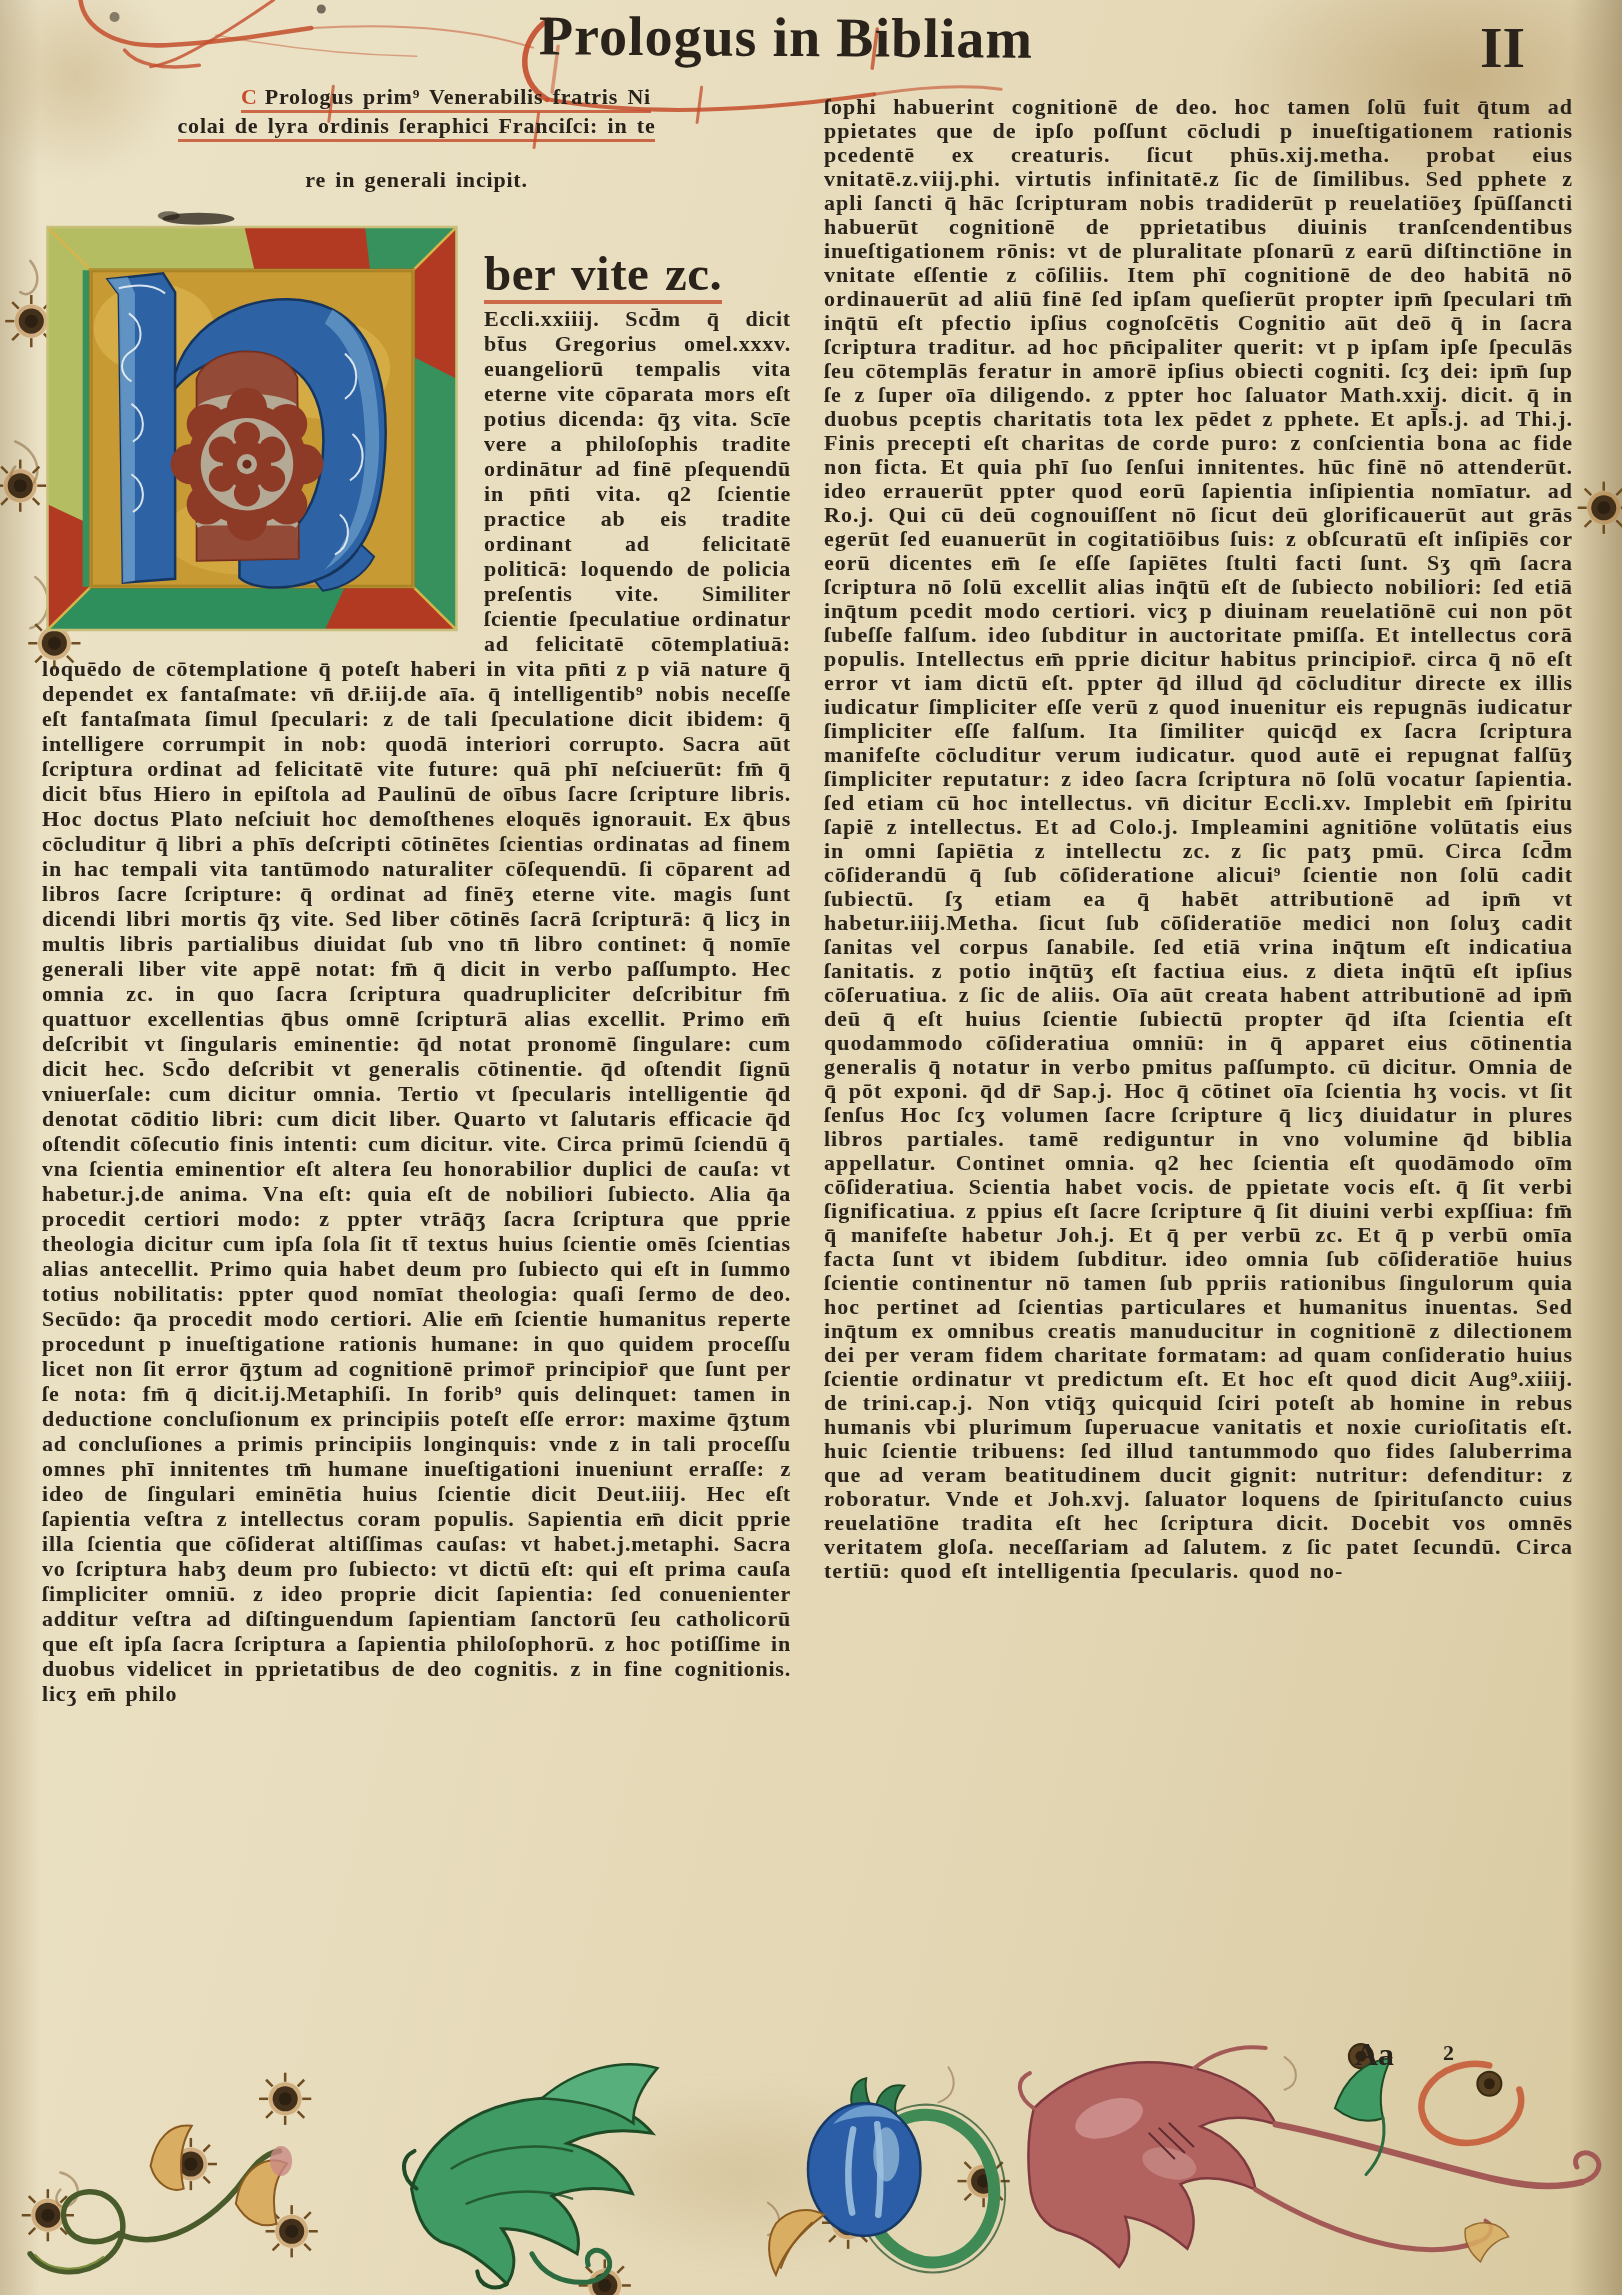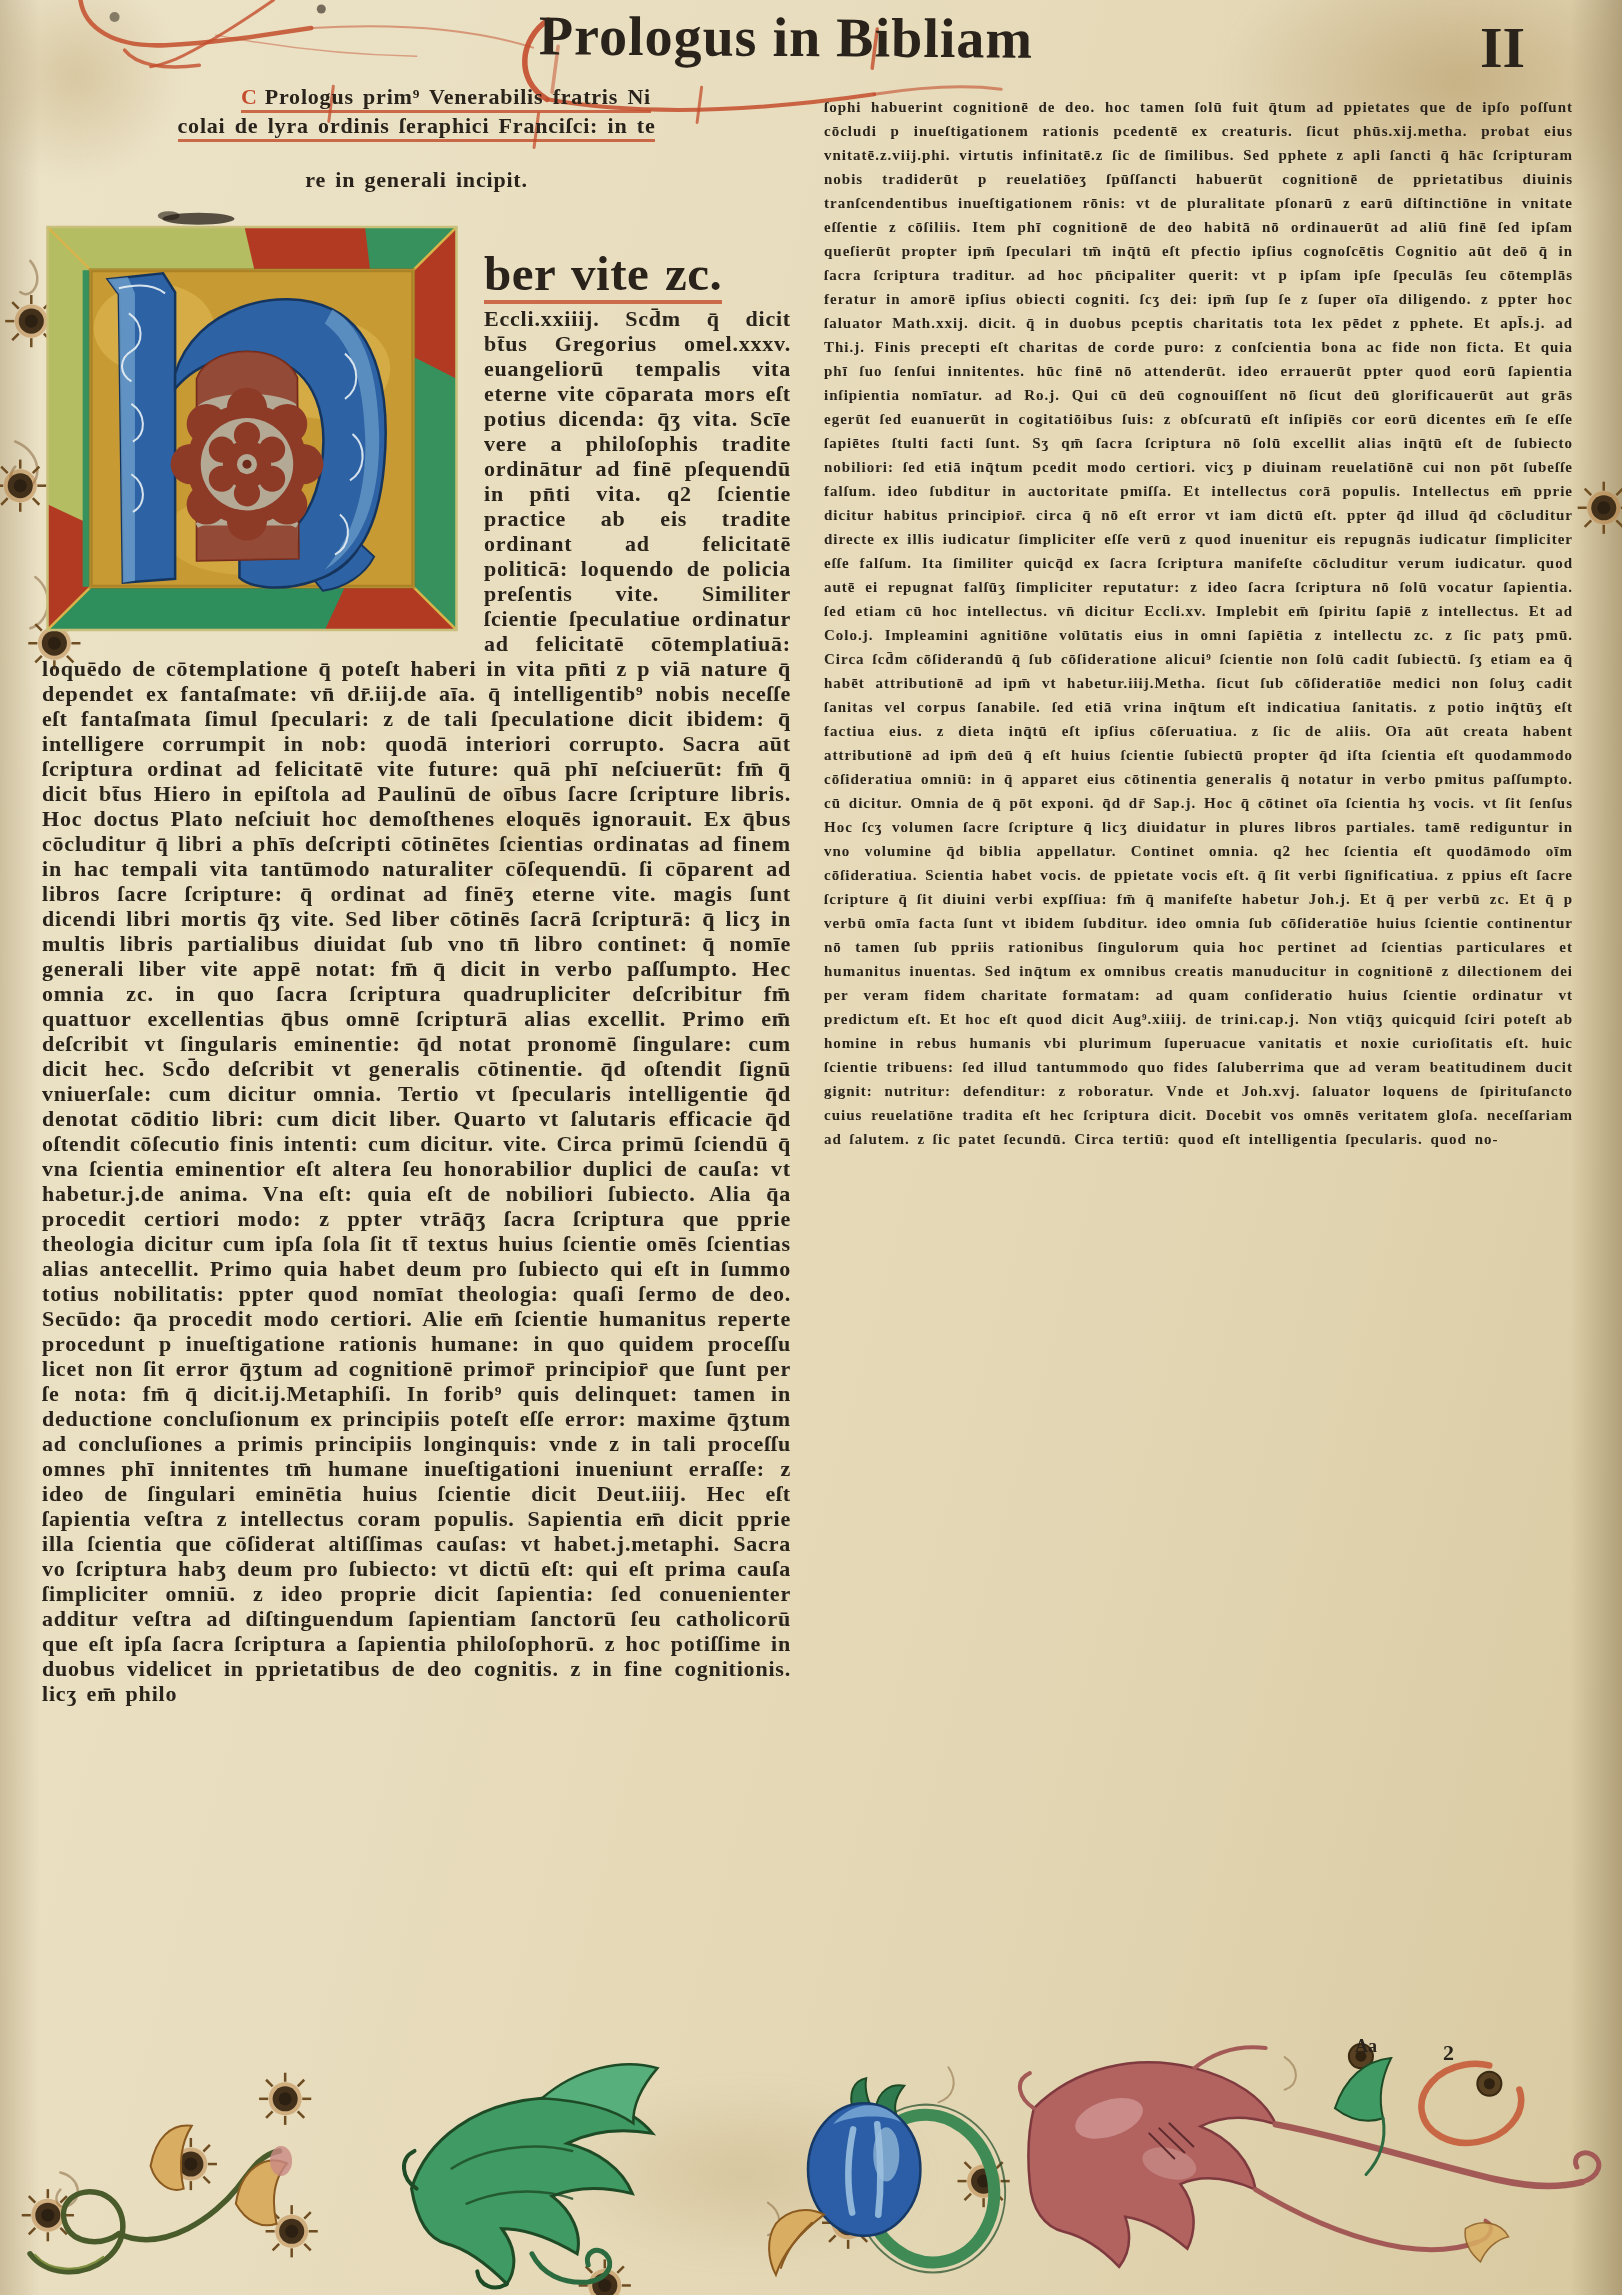--- a/index.html
+++ b/index.html
@@ -9,31 +9,31 @@
   .stain{position:absolute;border-radius:50%;pointer-events:none;}
   .layer{position:absolute;left:0;top:0;pointer-events:none;}
   .txt{color:#29231b;font-weight:700;}
   .header-title{position:absolute;left:539px;top:5px;font-size:56px;letter-spacing:1px;
         transform:rotate(0.4deg);white-space:nowrap;z-index:5;}
   .folio{position:absolute;left:1480px;top:14px;font-size:58px;z-index:5;}
   .col{position:absolute;z-index:5;text-align:justify;}
   .col-left{left:42px;top:84px;width:749px;height:2002px;overflow:hidden;
         font-size:22px;line-height:25px;letter-spacing:0.8px;word-spacing:3px;}
   .col-right{left:824px;top:95px;width:749px;height:1960px;overflow:hidden;
-        font-size:15px;line-height:24px;letter-spacing:1px;word-spacing:3px;}
+        font-size:22px;line-height:24px;letter-spacing:1px;word-spacing:3px;}
   .incipit{text-align:center;}
   .inc-line{display:inline-block;line-height:26px;}
   .inc-u{border-bottom:3.5px solid rgba(195,77,44,.82);}
   .inc-1{margin-left:59px;}
   .pilcrow{color:#c34d2c;font-weight:700;padding-right:7px;}
   .textflow{margin-top:30px;}
   .initial-wrap{float:left;width:420px;height:411px;margin:0 22px 9px 0;}
   .big-heading{font-size:49px;line-height:52px;letter-spacing:0.5px;display:inline-block;
         border-bottom:4px solid rgba(195,77,44,.8);margin-bottom:2px;white-space:nowrap;}
-  .sig{position:absolute;top:2036px;font-size:18px;z-index:5;}
+  .sig{position:absolute;top:2036px;font-size:32px;z-index:5;}
   .sig-a{left:1355px;} .sig-n{left:1443px;font-size:22px;top:2040px;}
 </style>
 </head>
 <body>
 
 <div class="page">
 
   <div class="stain" style="left:1220px;top:-60px;width:477px;height:281px;background:radial-gradient(ellipse,rgba(176,146,94,.55),rgba(176,146,94,0) 70%);filter:blur(9px);"></div>
   <div class="stain" style="left:1570px;top:0;width:52px;height:2295px;border-radius:0;background:linear-gradient(90deg,rgba(140,118,78,0),rgba(125,105,66,.45));"></div>
   <div class="stain" style="left:0;top:0;width:40px;height:2295px;border-radius:0;background:linear-gradient(90deg,rgba(150,128,86,.35),rgba(150,128,86,0));"></div>

